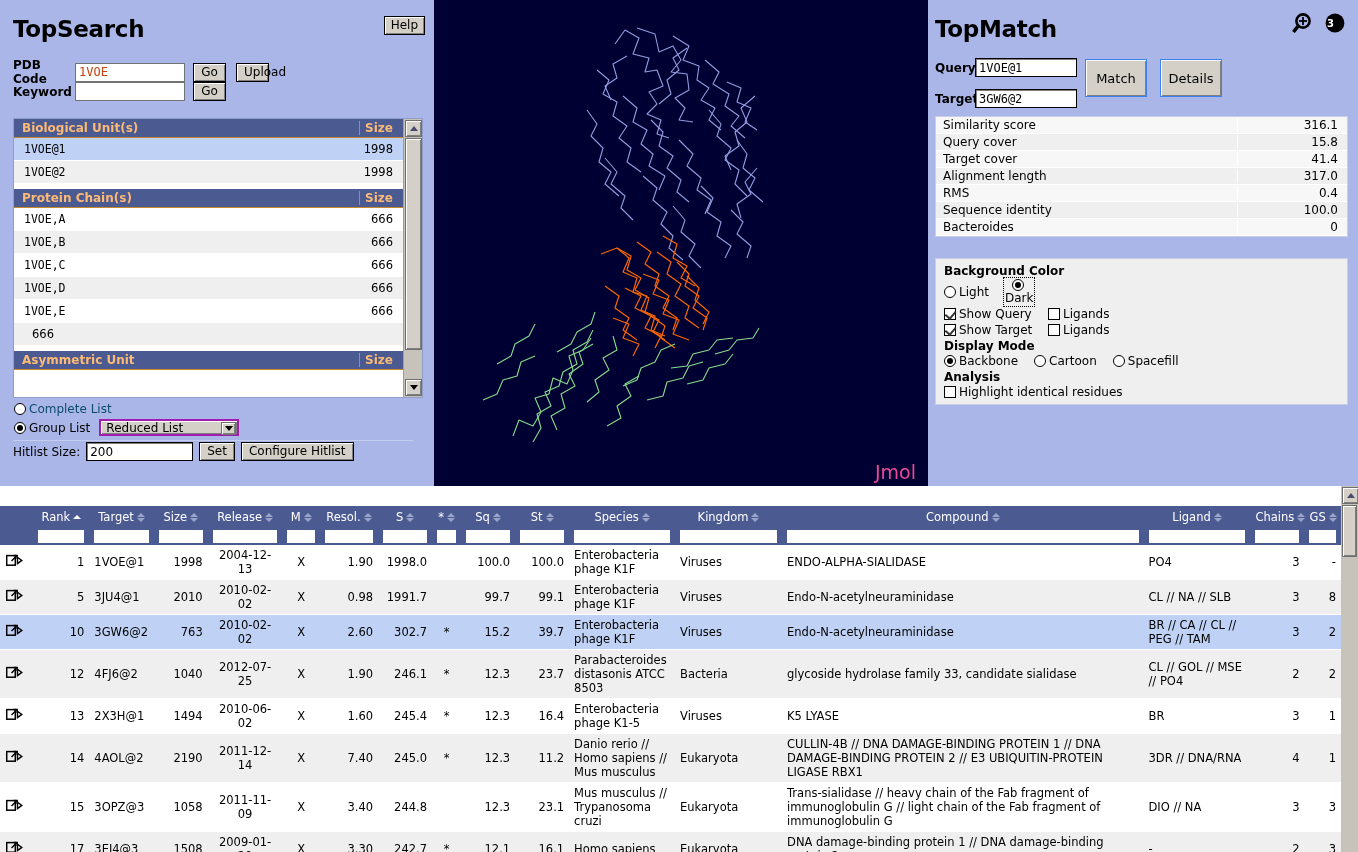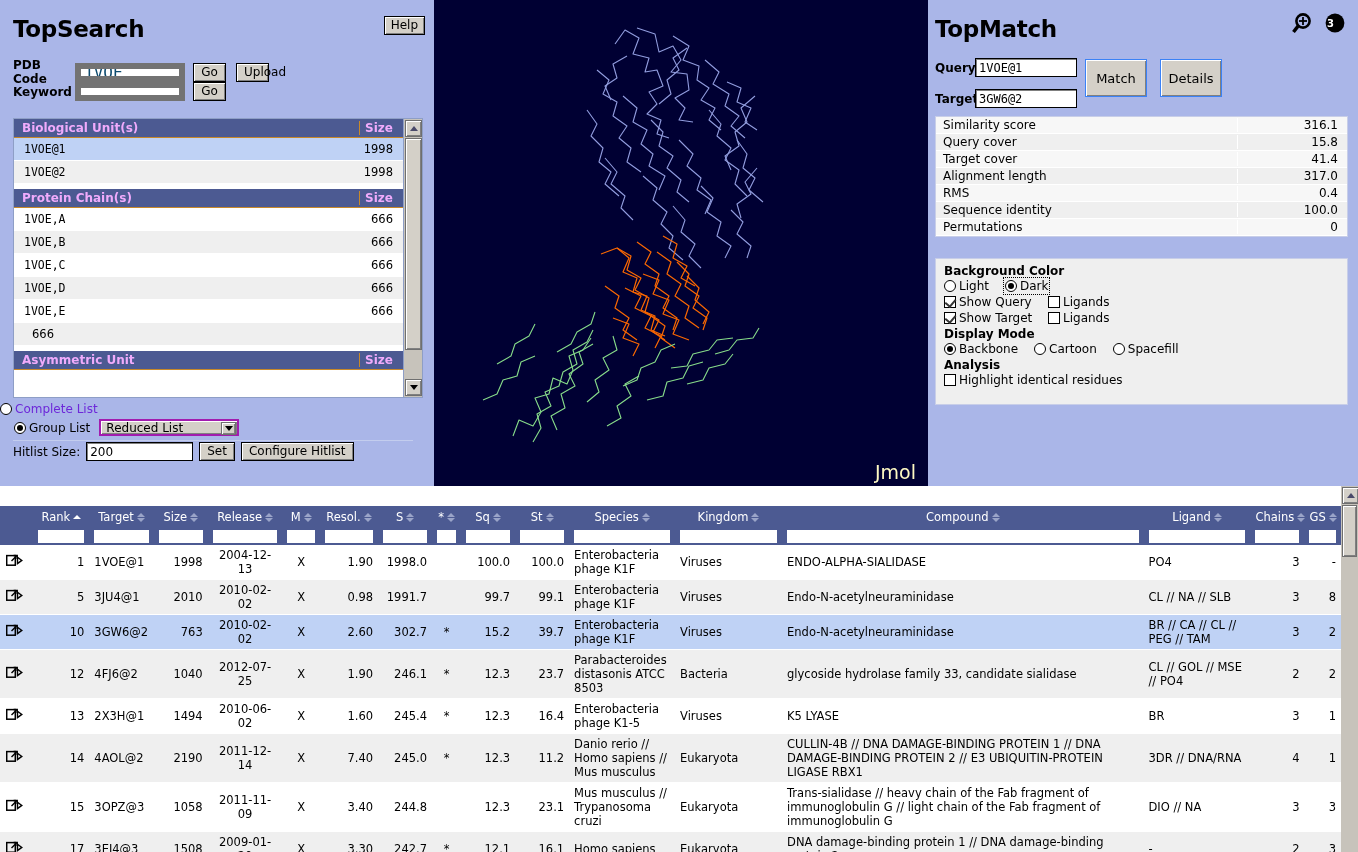--- a/index.html
+++ b/index.html
@@ -34,40 +34,40 @@
   .btn {
     background:#d4d0c8; border:1px solid #000; padding:1px 7px;
     font-family:"DejaVu Sans", sans-serif; font-size:12px; color:#000;
     line-height:15px; cursor:pointer; display:inline-block;
     box-shadow: inset 1px 1px 0 #ffffff, inset -1px -1px 0 #808080;
   }
   .btn-help { position:absolute; right:12px; top:16px; font-size:12px; padding:1px 6px;}
 
   .lbl { font-family:"DejaVu Sans", sans-serif; font-size:12px; font-weight:bold; color:#000; }
   .inp {
-    font-family:"DejaVu Sans Mono", monospace; font-size:16px;
-    background:#fff; border:6px solid #737373; padding:1px 3px;
-    height:19px; line-height:15px; color:#0c4a6e;
+    font-family:"DejaVu Sans Mono", monospace; font-size:12px;
+    background:#fff; border:1px solid #737373; padding:1px 3px;
+    height:19px; line-height:15px; color:#c2410c;
   }
 
   .row-pdb { position:absolute; left:13px; top:58px; display:flex; align-items:center; gap:0; }
   .row-kw  { position:absolute; left:13px; top:82px; display:flex; align-items:center; gap:0; }
   .row-pdb .lbl, .row-kw .lbl { width:62px; display:inline-block; }
   .row-pdb .inp, .row-kw .inp { width:110px; margin-right:8px; }
   .row-pdb .btn { width:33px; text-align:center; margin-right:10px;}
   .row-kw  .btn { width:33px; text-align:center; }
 
   
   .listbox {
     position:absolute; left:13px; top:118px; width:410px; height:280px;
     background:#fff; border:1px solid #8e9ec6; overflow:hidden; display:flex;
   }
   .listcol { width:391px; height:100%; overflow:hidden; }
   .lhead {
-    background:#4c5a92; color:#f0abfc; font-weight:bold; font-size:12px;
+    background:#4c5a92; color:#fdba74; font-weight:bold; font-size:12px;
     font-family:"DejaVu Sans", sans-serif;
     display:flex; height:19px; align-items:center;
     border-bottom:1px solid #c8892a;
   }
   .lhead .h1 { flex:1; padding-left:8px; }
   .lhead .h2 { width:44px; text-align:left; padding-left:5px; border-left:1px solid #c8892a; }
   .lrow {
     display:flex; height:23px; align-items:center;
     font-family:"DejaVu Sans Mono", monospace; font-size:11.5px; color:#000;
     border-bottom:1px solid #ffffff;
@@ -93,42 +93,42 @@
   .rad, .chk {
     display:inline-block; width:12px; height:12px; vertical-align:-2px; margin-right:3px;
     border:1px solid #000; background:#fff; position:relative;
   }
   .rad { border-radius:50%; }
   .rad.on::after { content:""; position:absolute; left:2px; top:2px; width:6px; height:6px; border-radius:50%; background:#000; }
   .chk.on::after {
     content:""; position:absolute; left:2px; top:0px; width:5px; height:8px;
     border-right:2px solid #333; border-bottom:2px solid #333; transform:rotate(40deg);
   }
-  .focusring { outline:1px dotted #000; outline-offset:1px; }
-
-  .opt-complete { position:absolute; left:0; top:402px; font-size:12px; color:#6d28d9; font-family:"DejaVu Sans",sans-serif;}
+  .focusring { outline:1px dotted #000; outline-offset:1px;flex-direction:column; }
+
+  .opt-complete { position:absolute; left:14px; top:402px; font-size:12px; color:#0c4a6e; font-family:"DejaVu Sans",sans-serif;}
   .opt-group { position:absolute; left:14px; top:419px; font-size:12px; color:#000; font-family:"DejaVu Sans",sans-serif; display:flex; align-items:center;}
   .sel-reduced {
     margin-left:9px; width:140px; height:17px; background:#d4d0c8; border:2px solid #a21caf;
     box-shadow: inset 1px 1px 0 #ffffff, inset -1px -1px 0 #808080;
     font-size:12px; display:flex; align-items:center; padding-left:5px; position:relative;
     font-family:"DejaVu Sans",sans-serif;
   }
   .sel-reduced .dd { position:absolute; right:1px; top:1px; width:15px; height:13px; background:#d4d0c8;
         box-shadow: inset 1px 1px 0 #ffffff, inset -1px -1px 0 #808080; border:1px solid #6f6f6f;
         display:flex; align-items:center; justify-content:center;}
   .hr-line { position:absolute; left:13px; top:440px; width:400px; height:1px; background:#c3cdee; }
   .hitrow { position:absolute; left:13px; top:442px; display:flex; align-items:center; gap:6px; }
   .hitrow .lbl2 { font-size:12px; color:#000; font-family:"DejaVu Sans",sans-serif;}
   .hit-inp { width:107px; height:19px; background:#fff; border:1px solid #000;
       box-shadow: inset 1px 1px 0 #808080; font-family:"DejaVu Sans",sans-serif; font-size:12px; padding:1px 3px;}
 
   
   .jmol-label {
-    position:absolute; right:9px; bottom:3px; color:#fef9c3; font-size:19px;
+    position:absolute; right:9px; bottom:3px; color:#ec4899; font-size:19px;
     font-family:"DejaVu Sans", sans-serif;
   }
   .mol { position:absolute; left:0; top:0; width:488px; height:486px; }
 
   
   .qt-wrap { position:absolute; left:10px; top:58px; }
   .qt-row { display:flex; align-items:center; margin-bottom:12px;}
   .qt-row .lbl { width:40px; }
   .qt-inp { width:102px; height:19px; background:#fff; border:1px solid #000;
       box-shadow: inset 1px 1px 0 #808080;
@@ -409,21 +409,21 @@
         </div>
         <div class="strow">
           <span class="sk">RMS</span>
           <span class="sv">0.4</span>
         </div>
         <div class="strow shade">
           <span class="sk">Sequence identity</span>
           <span class="sv">100.0</span>
         </div>
         <div class="strow">
-          <span class="sk">Permutations</span>
+          <span class="sk">Bacteroides</span>
           <span class="sv">0</span>
         </div>
       </div>
 
       <div class="optbox">
         <div class="ohead">Background Color</div>
         <div class="oline">
           <span class="item">
               <span class="rad"></span>
               <span>Light</span>

